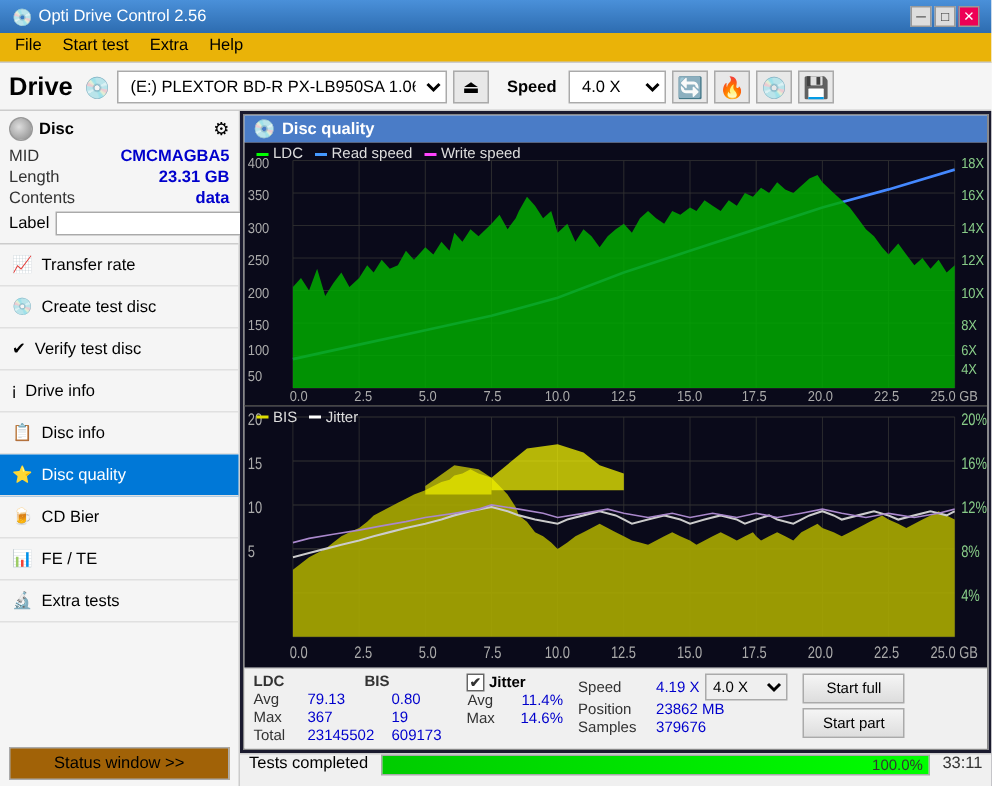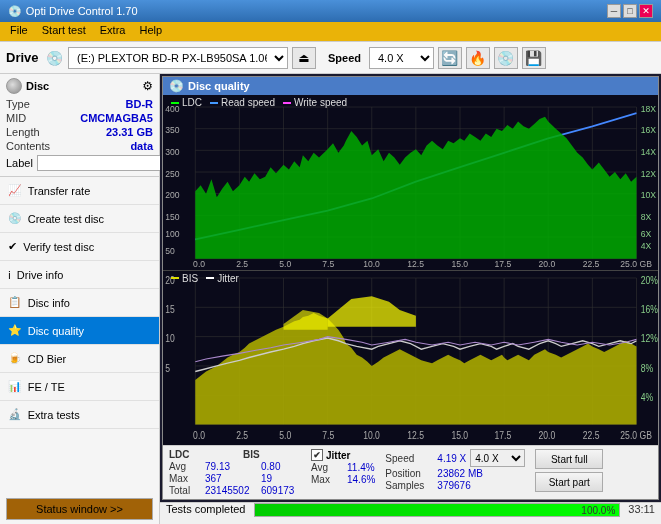--- a/index.html
+++ b/index.html
@@ -47,21 +47,21 @@
     
     .toolbar {
       background: #f5f5f5;
       height: 32px;
       display: flex;
       align-items: center;
       padding: 0 6px;
       border-bottom: 1px solid #ccc;
       gap: 4px;
     }
-    .toolbar-label { font-size: 13px; font-weight: bold; margin-right: 4px; }
+    .toolbar-label { font-size: 17px; font-weight: bold; margin-right: 4px; }
     .drive-select {
       flex: 1;
       max-width: 220px;
       height: 22px;
       font-size: 11px;
       border: 1px solid #aaa;
       background: white;
       padding: 0 4px;
     }
     .eject-btn {
@@ -281,20 +281,21 @@
       display: flex;
       gap: 16px;
       font-size: 10px;
       font-weight: bold;
       color: #333;
     }
     .stats-row {
       display: flex;
       gap: 4px;
       font-size: 10px;
+      justify-content: flex-end;
     }
     .stats-label { color: #333; width: 32px; }
     .stats-val { color: #0000cc; width: 52px; }
     .stats-val2 { color: #0000cc; width: 40px; }
 
     .jitter-section {
       display: flex;
       flex-direction: column;
       gap: 1px;
     }
@@ -381,21 +382,21 @@
       top: 0; left: 0;
       width: 100%; height: 100%;
     }
   </style>
 </head>
 <body>
 
 <div class="title-bar">
   <div class="title-bar-left">
     <span>💿</span>
-    <span class="title-bar-title">Opti Drive Control 1.70</span>
+    <span class="title-bar-title">Opti Drive Control 2.56</span>
   </div>
   <div class="title-bar-controls">
     <div class="title-btn">─</div>
     <div class="title-btn">□</div>
     <div class="title-btn close">✕</div>
   </div>
 </div>
 
 <div class="menu-bar">
   <span class="menu-item">File</span>
@@ -425,24 +426,20 @@
 
   <div class="sidebar">
 
     <div class="disc-panel">
       <div class="disc-header">
         <div class="disc-icon"></div>
         <span class="disc-title">Disc</span>
         <span style="margin-left:auto; font-size:12px;">⚙</span>
       </div>
       <div class="disc-field">
-        <span class="disc-field-label">Type</span>
-        <span class="disc-field-value">BD-R</span>
-      </div>
-      <div class="disc-field">
         <span class="disc-field-label">MID</span>
         <span class="disc-field-value">CMCMAGBA5</span>
       </div>
       <div class="disc-field">
         <span class="disc-field-label">Length</span>
         <span class="disc-field-value">23.31 GB</span>
       </div>
       <div class="disc-field">
         <span class="disc-field-label">Contents</span>
         <span class="disc-field-value data">data</span>

